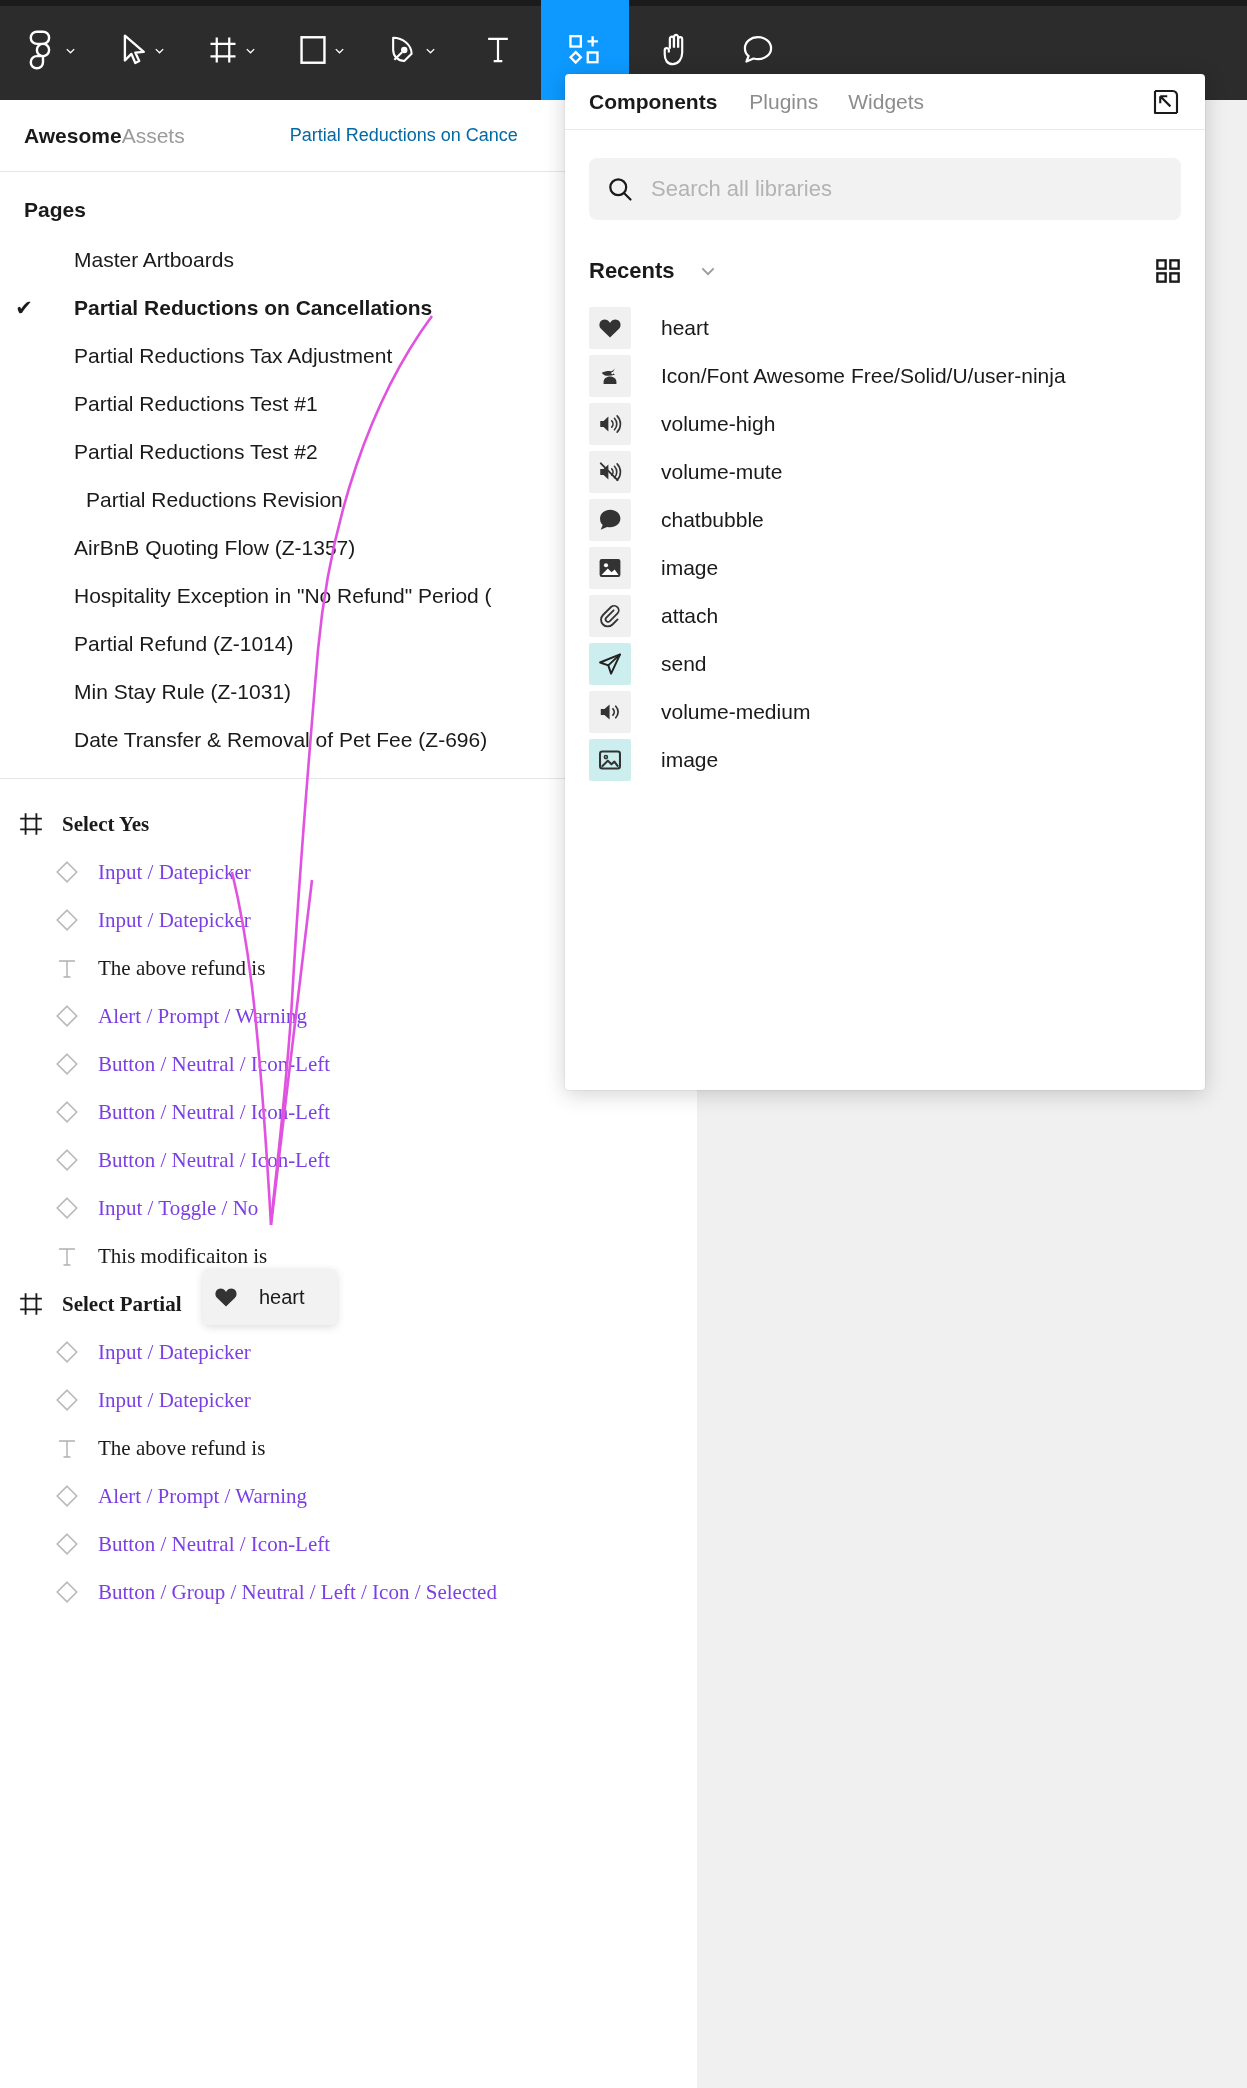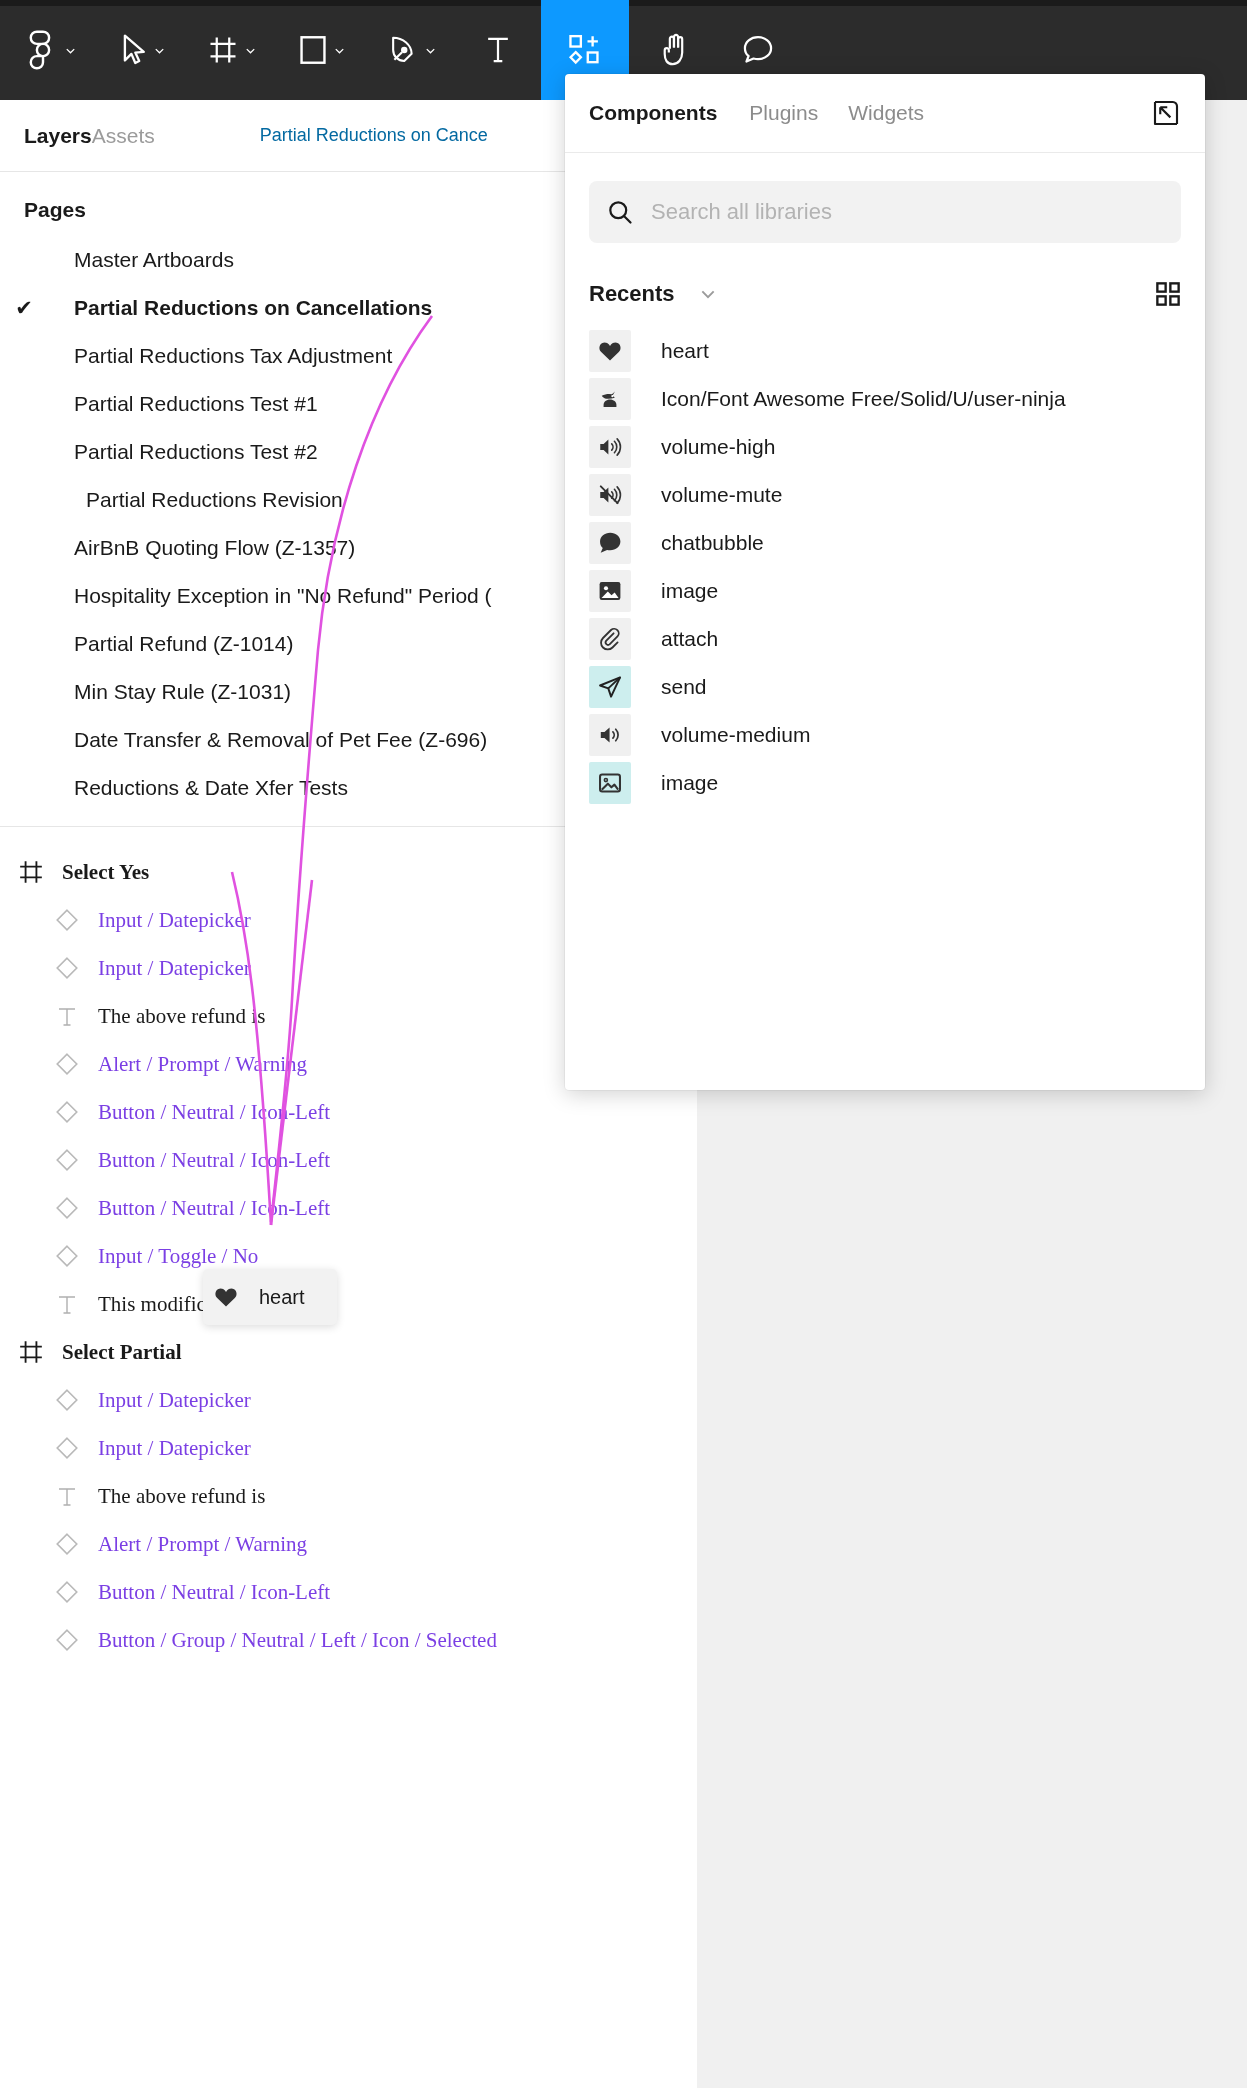--- a/index.html
+++ b/index.html
@@ -109,21 +109,21 @@
     pointer-events:none;
   }
 
   
   #components-panel{
     position:absolute; left:565px; top:74px; width:640px; height:1016px;
     background:#ffffff; border-radius:4px;
     box-shadow:0 4px 22px rgba(0,0,0,0.18), 0 0 0 1px rgba(0,0,0,0.04);
   }
   #cp-tabs{
-    height:79px; display:flex; align-items:center;
+    height:56px; display:flex; align-items:center;
     border-bottom:1px solid #eaeaea; position:relative;
   }
   .cp-tab{ font-size:21px; cursor:pointer; }
   #cp-tab-components{ font-weight:bold; color:#1a1a1a; margin-left:24px; }
   #cp-tab-plugins{ color:#8c8c8c; margin-left:32px; }
   #cp-tab-widgets{ color:#8c8c8c; margin-left:30px; }
   #cp-expand{
     position:absolute; right:22px; top:50%; transform:translateY(-50%);
     width:34px; height:34px; cursor:pointer;
     display:flex; align-items:center; justify-content:center;
@@ -286,21 +286,21 @@
       <svg width="34" height="34" viewBox="0 0 26 26" fill="none" stroke="#ffffff" stroke-width="1.7" stroke-linejoin="round">
         <path d="M13 3.2c5.6 0 10 3.7 10 8.4s-4.4 8.4-10 8.4c-1.2 0-2.3-.2-3.4-.5l-5.4 2.3 1.6-4.2C3.9 16.2 3 14.1 3 11.6 3 6.9 7.4 3.2 13 3.2z"></path>
       </svg>
     </span>
   </div>
 </div>
 
 <div id="left-panel">
 
   <div id="lp-tabs">
-    <span class="lp-tab" id="tab-layers">Layers</span>
+    <span class="lp-tab" id="tab-layers">Awesome</span>
     <span class="lp-tab" id="tab-assets">Assets</span>
     <span id="doc-title">Partial Reductions on Cance</span>
   </div>
 
   <div id="pages-section">
     <div class="pages-heading">Pages</div>
     <div id="pages-list">
         <div class="page-row">
           <span class="check"></span>
           <span class="pg-label">Master Artboards</span>
@@ -337,24 +337,20 @@
           <span class="check"></span>
           <span class="pg-label">Partial Refund (Z-1014)</span>
         </div>
         <div class="page-row">
           <span class="check"></span>
           <span class="pg-label">Min Stay Rule (Z-1031)</span>
         </div>
         <div class="page-row">
           <span class="check"></span>
           <span class="pg-label">Date Transfer &amp; Removal of Pet Fee (Z-696)</span>
-        </div>
-        <div class="page-row">
-          <span class="check"></span>
-          <span class="pg-label">Reductions &amp; Date Xfer Tests</span>
         </div>
       </div>
     <div id="layers-divider"></div>
   </div>
 
   <div id="layers-section">
       <div class="layer-row frame-row">
         <span class="l-ico">
           <svg width="26" height="26" viewBox="0 0 24 24" fill="none" stroke="#1a1a1a" stroke-width="1.7">
             <path d="M7 2v20M17 2v20M2 7h20M2 17h20"></path>

